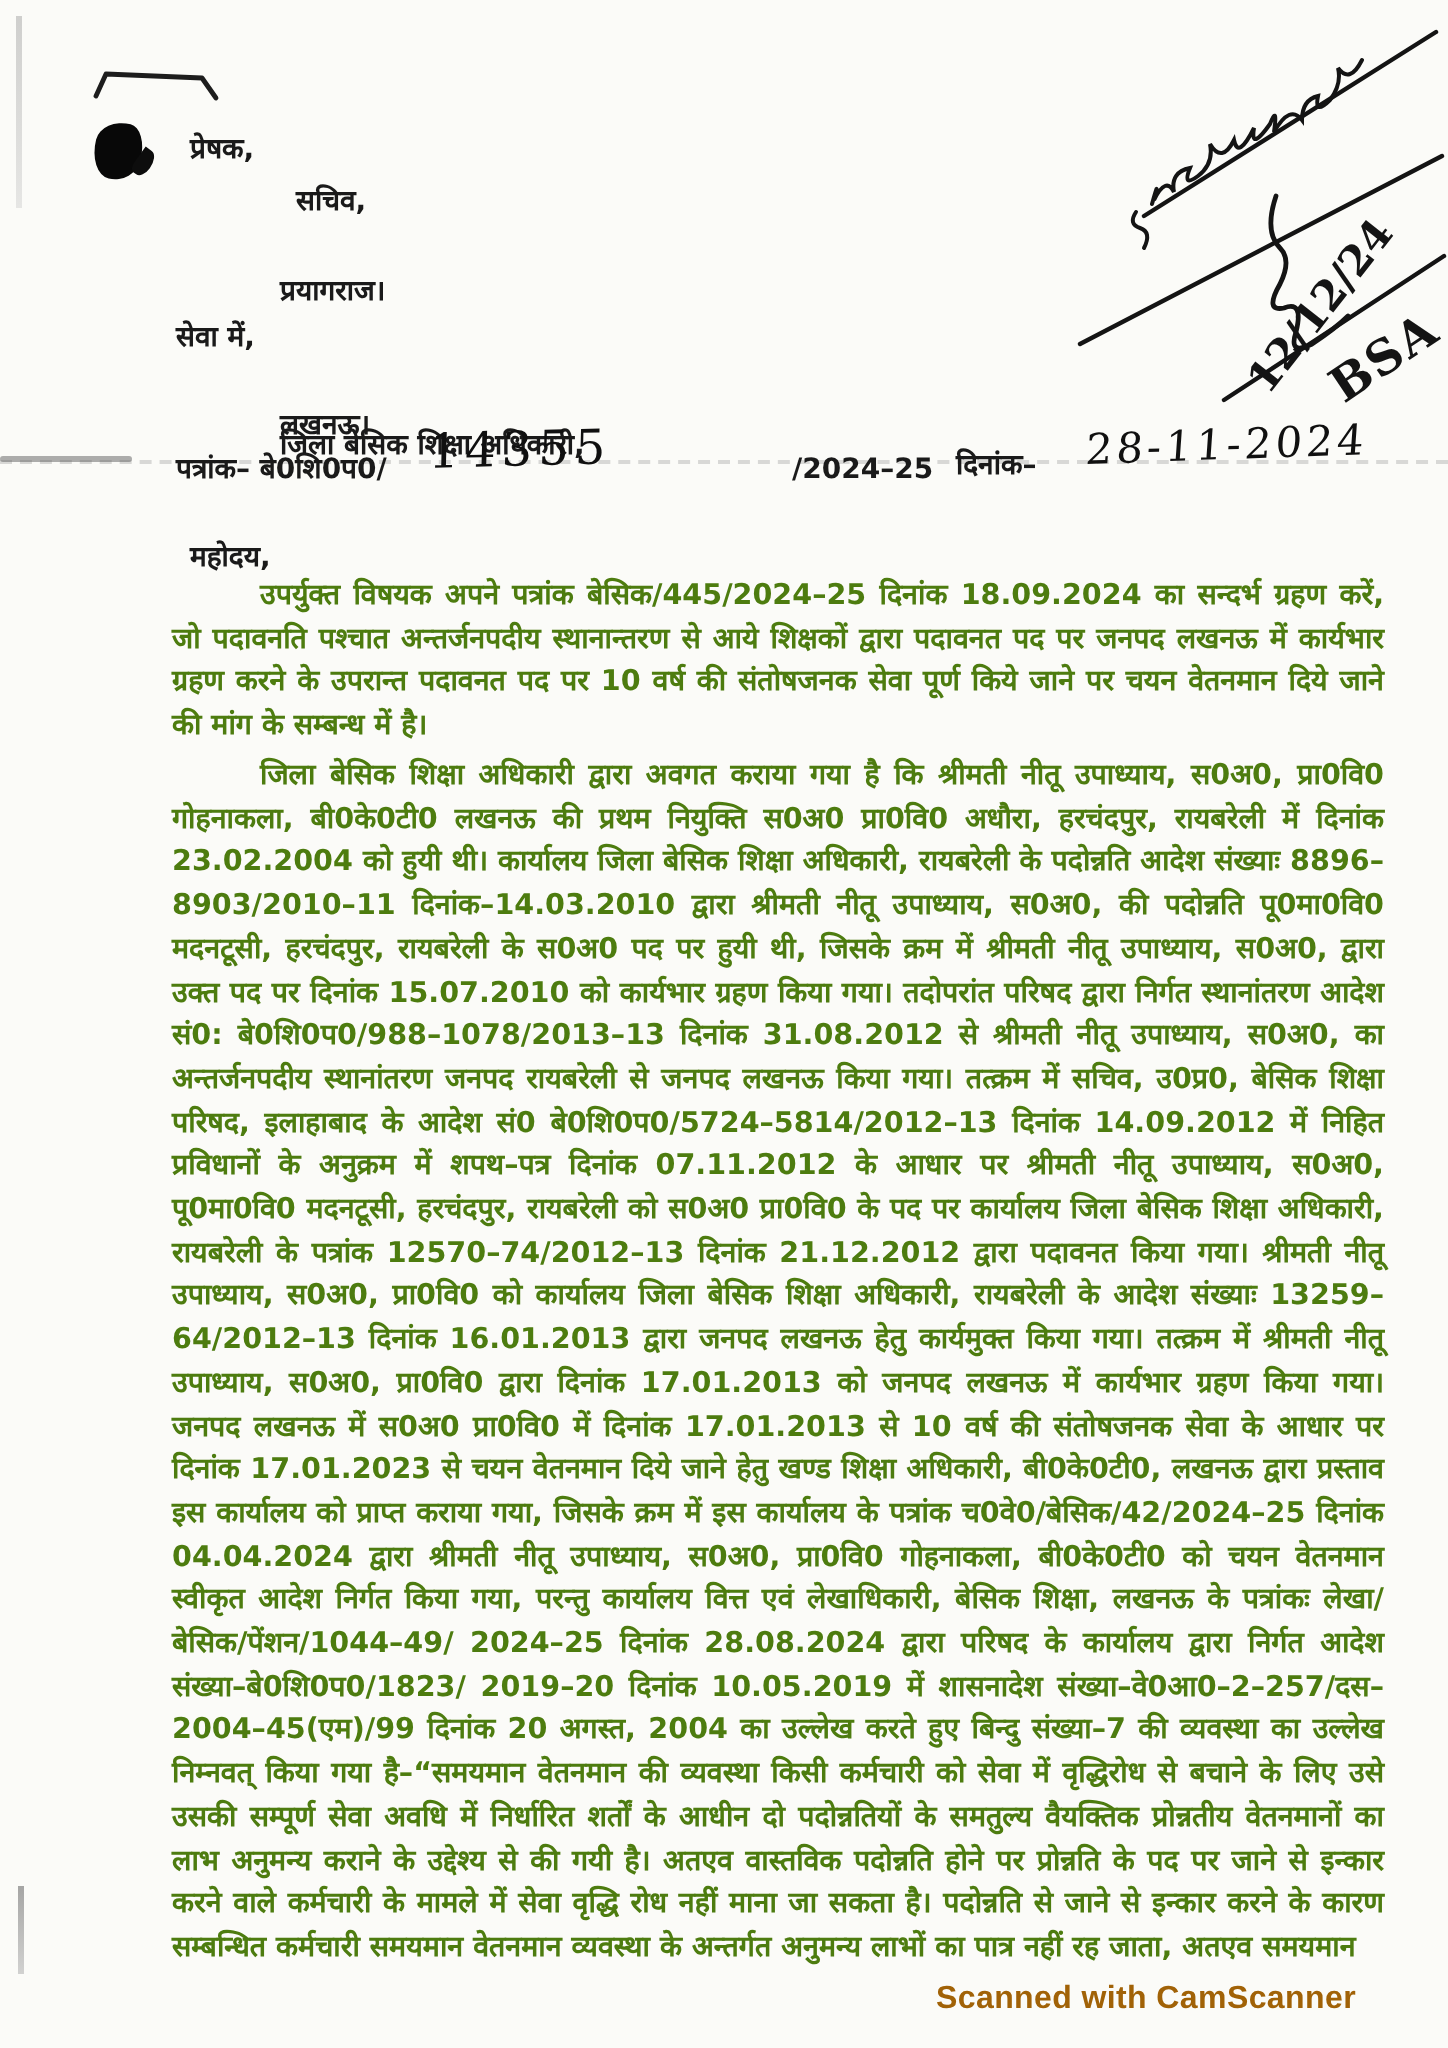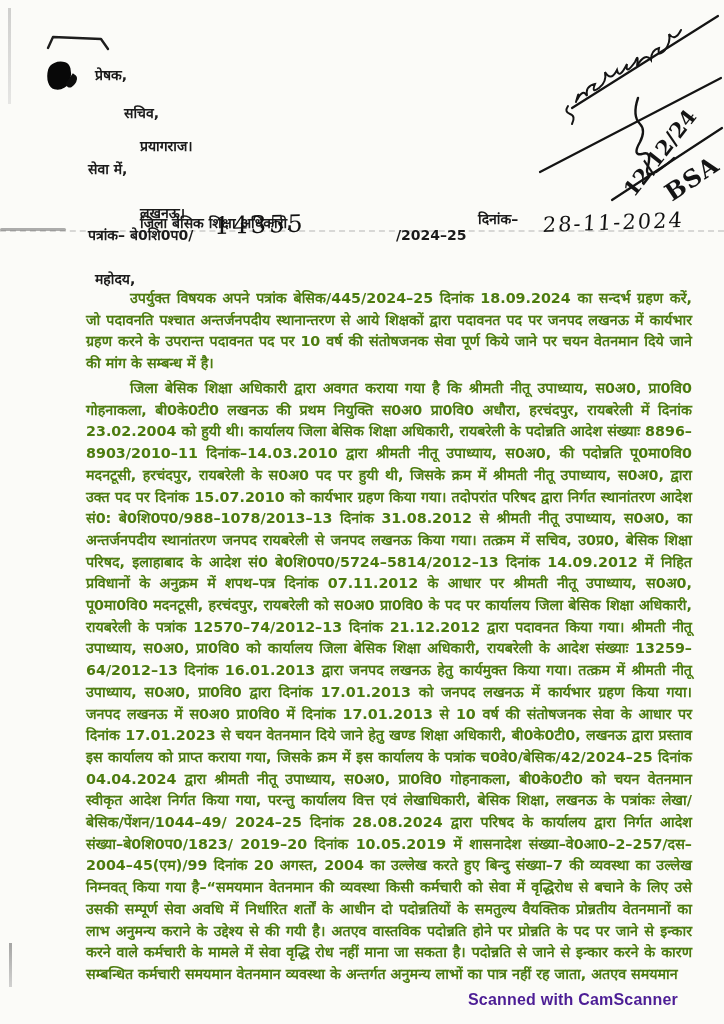--- a/index.html
+++ b/index.html
@@ -27,21 +27,21 @@
     display:inline-block;
   }
   .ref-date{
     font-size:21px;letter-spacing:2px;
     transform:rotate(-2deg) skewX(-6deg);transform-origin:left bottom;
     display:inline-block;
   }
   .footer{
     position:absolute;left:468px;top:991px;
     font-family:"Liberation Sans","DejaVu Sans",sans-serif;
-    font-size:16px;font-weight:600;color:#4c1d95;letter-spacing:.2px;
+    font-size:16px;font-weight:600;color:#a16207;letter-spacing:.2px;
   }
   
   .blob{
     position:absolute;left:47px;top:61px;width:24px;height:29px;
     background:#080808;border-radius:62% 38% 55% 45%/40% 55% 45% 60%;
     transform:rotate(14deg);
   }
   .blob:after{
     content:"";position:absolute;right:-6px;top:10px;width:8px;height:14px;
     background:#0d0d0d;border-radius:0 70% 60% 40%;transform:rotate(22deg);
@@ -87,31 +87,31 @@
       <path d="M38,100 q4,-14 1,-2 q6,-12 10,-4 q-2,-10 8,-12 q-4,10 4,4 q8,-6 6,-16 q6,10 12,-2 q2,10 10,-6 q-2,12 8,-2 q4,-10 2,4 q8,-14 14,-6 q0,-10 8,-12 q-2,10 6,2 q6,-8 4,-16 q6,8 12,-4" stroke-width="2"></path>
       <path d="M30,104 q-4,6 2,8 q6,2 2,10" stroke-width="2"></path>
 
       <path d="M100,96 q-6,18 2,26 q6,6 0,18 q-8,14 2,12 q10,-4 6,12 q-4,12 8,6 q12,-8 18,-14" stroke-width="2.4"></path>
     </g>
     <text x="96" y="196" transform="rotate(-52 96 196)" font-size="21" font-weight="bold" fill="#141414" style="font-family:'DejaVu Serif',serif;">12/12/24</text>
     <text x="134" y="200" transform="rotate(-34 134 200)" font-size="24" font-weight="bold" fill="#141414" style="font-family:'DejaVu Serif',serif;letter-spacing:1px;">BSA</text>
   </svg>
 
   <div class="abs hd" style="left:95px;top:64px;">प्रेषक,</div>
-  <div class="abs hd" style="left:124px;top:90px;margin-top:12px;">सचिव,</div>
+  <div class="abs hd" style="left:148px;top:90px;">सचिव,</div>
   <div class="abs hd" style="left:140px;top:135px;">प्रयागराज।</div>
 
   <div class="abs hd" style="left:88px;top:158px;">सेवा में,</div>
   <div class="abs hd" style="left:140px;top:180px;margin-top:32px;">जिला बेसिक शिक्षा अधिकारी,</div>
   <div class="abs hd" style="left:140px;top:202px;">लखनऊ।</div>
 
   <div class="abs hd" style="left:88px;top:224px;">पत्रांक– बे0शि0प0/</div>
   <div class="abs handwrite ref-num" style="left:214px;top:212px;">14355</div>
   <div class="abs hd" style="left:396px;top:224px;">/2024–25</div>
-  <div class="abs hd" style="left:478px;top:208px;">दिनांक–</div>
+  <div class="abs hd" style="left:478px;top:222px;">दिनांक–</div>
   <div class="abs handwrite ref-date" style="left:542px;top:213px;">28-11-2024</div>
 
 
   <div class="abs hd" style="left:95px;top:268px;">महोदय,</div>
 
   <div class="body-block indent" style="top:288px;">उपर्युक्त विषयक अपने पत्रांक बेसिक/445/2024–25 दिनांक 18.09.2024 का सन्दर्भ ग्रहण करें, जो पदावनति पश्चात अन्तर्जनपदीय स्थानान्तरण से आये शिक्षकों द्वारा पदावनत पद पर जनपद लखनऊ में कार्यभार ग्रहण करने के उपरान्त पदावनत पद पर 10 वर्ष की संतोषजनक सेवा पूर्ण किये जाने पर चयन वेतनमान दिये जाने की मांग के सम्बन्ध में है।</div>
 
   <div class="body-block indent" style="top:378px;">जिला बेसिक शिक्षा अधिकारी द्वारा अवगत कराया गया है कि श्रीमती नीतू उपाध्याय, स0अ0, प्रा0वि0 गोहनाकला, बी0के0टी0 लखनऊ की प्रथम नियुक्ति स0अ0 प्रा0वि0 अधौरा, हरचंदपुर, रायबरेली में दिनांक 23.02.2004 को हुयी थी। कार्यालय जिला बेसिक शिक्षा अधिकारी, रायबरेली के पदोन्नति आदेश संख्याः 8896–8903/2010–11 दिनांक–14.03.2010 द्वारा श्रीमती नीतू उपाध्याय, स0अ0, की पदोन्नति पू0मा0वि0 मदनटूसी, हरचंदपुर, रायबरेली के स0अ0 पद पर हुयी थी, जिसके क्रम में श्रीमती नीतू उपाध्याय, स0अ0, द्वारा उक्त पद पर दिनांक 15.07.2010 को कार्यभार ग्रहण किया गया। तदोपरांत परिषद द्वारा निर्गत स्थानांतरण आदेश सं0: बे0शि0प0/988–1078/2013–13 दिनांक 31.08.2012 से श्रीमती नीतू उपाध्याय, स0अ0, का अन्तर्जनपदीय स्थानांतरण जनपद रायबरेली से जनपद लखनऊ किया गया। तत्क्रम में सचिव, उ0प्र0, बेसिक शिक्षा परिषद, इलाहाबाद के आदेश सं0 बे0शि0प0/5724–5814/2012–13 दिनांक 14.09.2012 में निहित प्रविधानों के अनुक्रम में शपथ–पत्र दिनांक 07.11.2012 के आधार पर श्रीमती नीतू उपाध्याय, स0अ0, पू0मा0वि0 मदनटूसी, हरचंदपुर, रायबरेली को स0अ0 प्रा0वि0 के पद पर कार्यालय जिला बेसिक शिक्षा अधिकारी, रायबरेली के पत्रांक 12570–74/2012–13 दिनांक 21.12.2012 द्वारा पदावनत किया गया। श्रीमती नीतू उपाध्याय, स0अ0, प्रा0वि0 को कार्यालय जिला बेसिक शिक्षा अधिकारी, रायबरेली के आदेश संख्याः 13259–64/2012–13 दिनांक 16.01.2013 द्वारा जनपद लखनऊ हेतु कार्यमुक्त किया गया। तत्क्रम में श्रीमती नीतू उपाध्याय, स0अ0, प्रा0वि0 द्वारा दिनांक 17.01.2013 को जनपद लखनऊ में कार्यभार ग्रहण किया गया। जनपद लखनऊ में स0अ0 प्रा0वि0 में दिनांक 17.01.2013 से 10 वर्ष की संतोषजनक सेवा के आधार पर दिनांक 17.01.2023 से चयन वेतनमान दिये जाने हेतु खण्ड शिक्षा अधिकारी, बी0के0टी0, लखनऊ द्वारा प्रस्ताव इस कार्यालय को प्राप्त कराया गया, जिसके क्रम में इस कार्यालय के पत्रांक च0वे0/बेसिक/42/2024–25 दिनांक 04.04.2024 द्वारा श्रीमती नीतू उपाध्याय, स0अ0, प्रा0वि0 गोहनाकला, बी0के0टी0 को चयन वेतनमान स्वीकृत आदेश निर्गत किया गया, परन्तु कार्यालय वित्त एवं लेखाधिकारी, बेसिक शिक्षा, लखनऊ के पत्रांकः लेखा/बेसिक/पेंशन/1044–49/ 2024–25 दिनांक 28.08.2024 द्वारा परिषद के कार्यालय द्वारा निर्गत आदेश संख्या–बे0शि0प0/1823/ 2019–20 दिनांक 10.05.2019 में शासनादेश संख्या–वे0आ0–2–257/दस–2004–45(एम)/99 दिनांक 20 अगस्त, 2004 का उल्लेख करते हुए बिन्दु संख्या–7 की व्यवस्था का उल्लेख निम्नवत् किया गया है–“समयमान वेतनमान की व्यवस्था किसी कर्मचारी को सेवा में वृद्धिरोध से बचाने के लिए उसे उसकी सम्पूर्ण सेवा अवधि में निर्धारित शर्तों के आधीन दो पदोन्नतियों के समतुल्य वैयक्तिक प्रोन्नतीय वेतनमानों का लाभ अनुमन्य कराने के उद्देश्य से की गयी है। अतएव वास्तविक पदोन्नति होने पर प्रोन्नति के पद पर जाने से इन्कार करने वाले कर्मचारी के मामले में सेवा वृद्धि रोध नहीं माना जा सकता है। पदोन्नति से जाने से इन्कार करने के कारण सम्बन्धित कर्मचारी समयमान वेतनमान व्यवस्था के अन्तर्गत अनुमन्य लाभों का पात्र नहीं रह जाता, अतएव समयमान</div>
 
   <div class="footer">Scanned with CamScanner</div>

